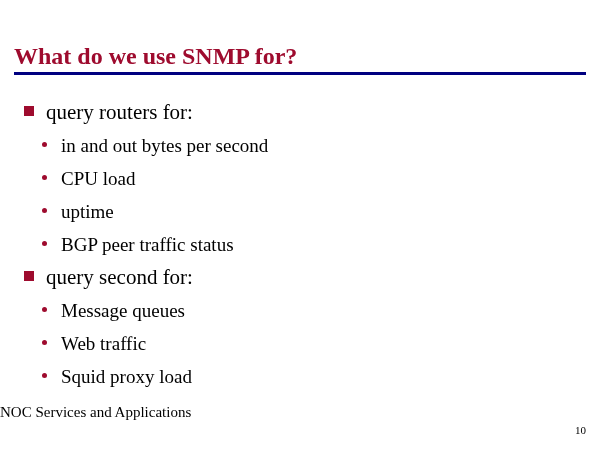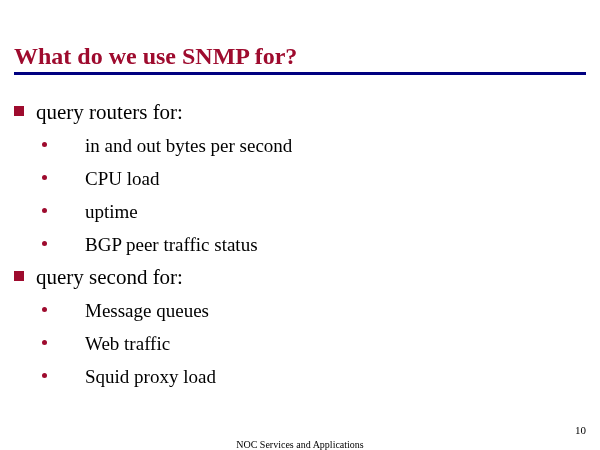--- a/index.html
+++ b/index.html
@@ -47,21 +47,21 @@
   .body-list {
     position: absolute;
     left: 0px;
     top: 96px;
     width: 600px;
   }
   .bullet-l1 {
     position: relative;
     display: flex;
     align-items: baseline;
-    padding-left: 14px;
+    padding-left: 24px;
     height: 33px;
     font-size: 21px;
     line-height: 33px;
     color: #000000;
   }
   .bullet-l1 .marker-sq {
     flex: 0 0 auto;
     width: 10px;
     height: 10px;
     background: #9e0b2e;
@@ -71,21 +71,20 @@
   }
   .bullet-l2 {
     position: relative;
     display: flex;
     align-items: baseline;
     padding-left: 42px;
     height: 33px;
     font-size: 19px;
     line-height: 33px;
     color: #000000;
-    gap: 24px;
   }
   .bullet-l2 .marker-dot {
     flex: 0 0 auto;
     width: 5px;
     height: 5px;
     border-radius: 50%;
     background: #9e0b2e;
     margin-right: 14px;
     position: relative;
     top: -5px;
@@ -93,23 +92,23 @@
   .bullet-text {
     flex: 0 1 auto;
     white-space: nowrap;
   }
 
   
   .footer-center {
     position: absolute;
     left: 0;
     right: 0;
-    top: 439px;
-    text-align: center;
-    font-size: 10px;
+    top: 406px;
+    text-align: left;
+    font-size: 15px;
     line-height: 12px;
     color: #000000;
     font-family: "Liberation Serif", "DejaVu Serif", serif;
   }
   .footer-page {
     position: absolute;
     right: 14px;
     top: 424px;
     font-size: 11px;
     line-height: 13px;

